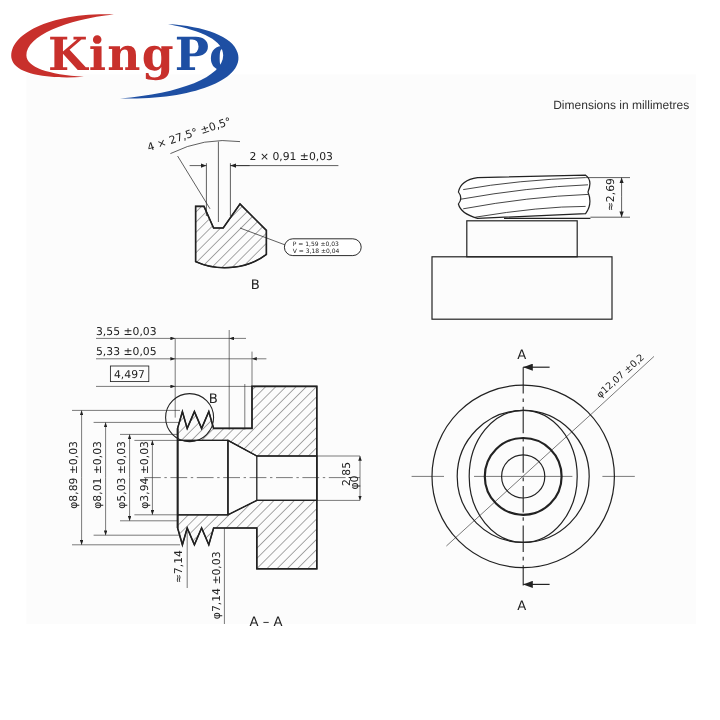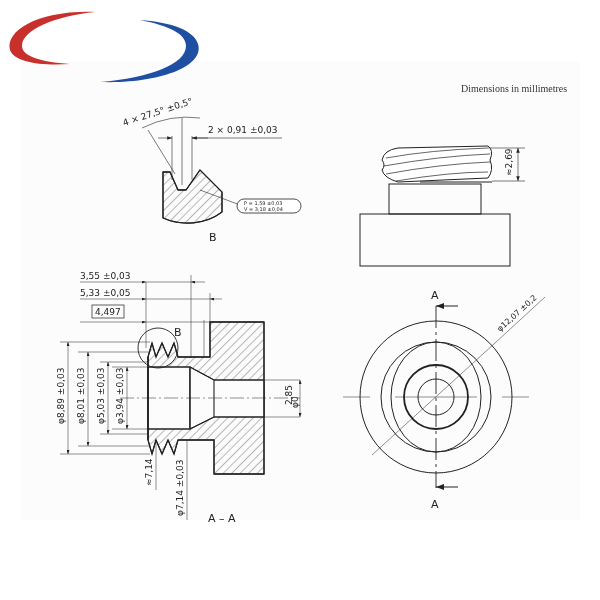--- a/index.html
+++ b/index.html
@@ -2,34 +2,37 @@
 <html><head>
 <meta charset="utf-8">
 <style>
   html, body { margin: 0; padding: 0; background: #ffffff; }
   body { width: 600px; height: 600px; position: relative; overflow: hidden; font-family: "DejaVu Sans", sans-serif; }
   .sheet { position: absolute; left: 22px; top: 62px; width: 558px; height: 458px; background: #fcfcfc; }
   .logo { position: absolute; left: 0; top: 0; width: 210px; height: 90px; }
   .logo-text { position: absolute; left: 40px; top: 22px; font-family: "DejaVu Serif", serif; font-weight: bold; font-size: 38px; letter-spacing: 1px; }
   .logo-king { color: #c8302c; }
   .logo-po { color: #1e4fa3; }
-  .units { position: absolute; left: 461px; top: 83px; font-family: Liberation Serif, serif; font-size: 10px; color: #333; white-space: nowrap; width: 139px; overflow: hidden; }
+  .units { position: absolute; left: 461px; top: 83px; font-family: Liberation Sans, sans-serif; font-size: 10px; color: #333; white-space: nowrap; width: 139px; overflow: hidden; }
   svg.drawing { position: absolute; left: 0; top: 0; }
   svg text { font-family: "DejaVu Sans", sans-serif; fill: #222; }
 </style>
 </head>
 <body>
 
 <div class="sheet"></div>
 
 <div class="logo">
   <svg width="210" height="90">
     <path d="M95,12 C40,10 5,30 10,50 C14,62 40,66 70,64 C40,62 22,56 22,46 C22,30 55,16 95,12 Z" fill="#c8302c"></path>
     <path d="M100,82 C160,84 205,66 198,44 C194,30 170,22 140,20 C170,26 186,34 186,46 C186,64 150,78 100,82 Z" fill="#1e4fa3"></path>
   </svg>
+  <div class="logo-text">
+    <span class="logo-king">King</span><span class="logo-po">Po</span>
+  </div>
 </div>
 
 <div class="units">Dimensions in millimetres</div>
 
 <svg class="drawing" width="600" height="600" viewBox="0 0 600 600">
   <defs>
     <pattern id="hatch" patternUnits="userSpaceOnUse" width="6" height="6" patternTransform="rotate(45)">
       <line x1="0" y1="0" x2="0" y2="6" stroke="#333" stroke-width="0.7"></line>
     </pattern>
     <marker id="arr" markerWidth="8" markerHeight="6" refX="8" refY="3" orient="auto">

